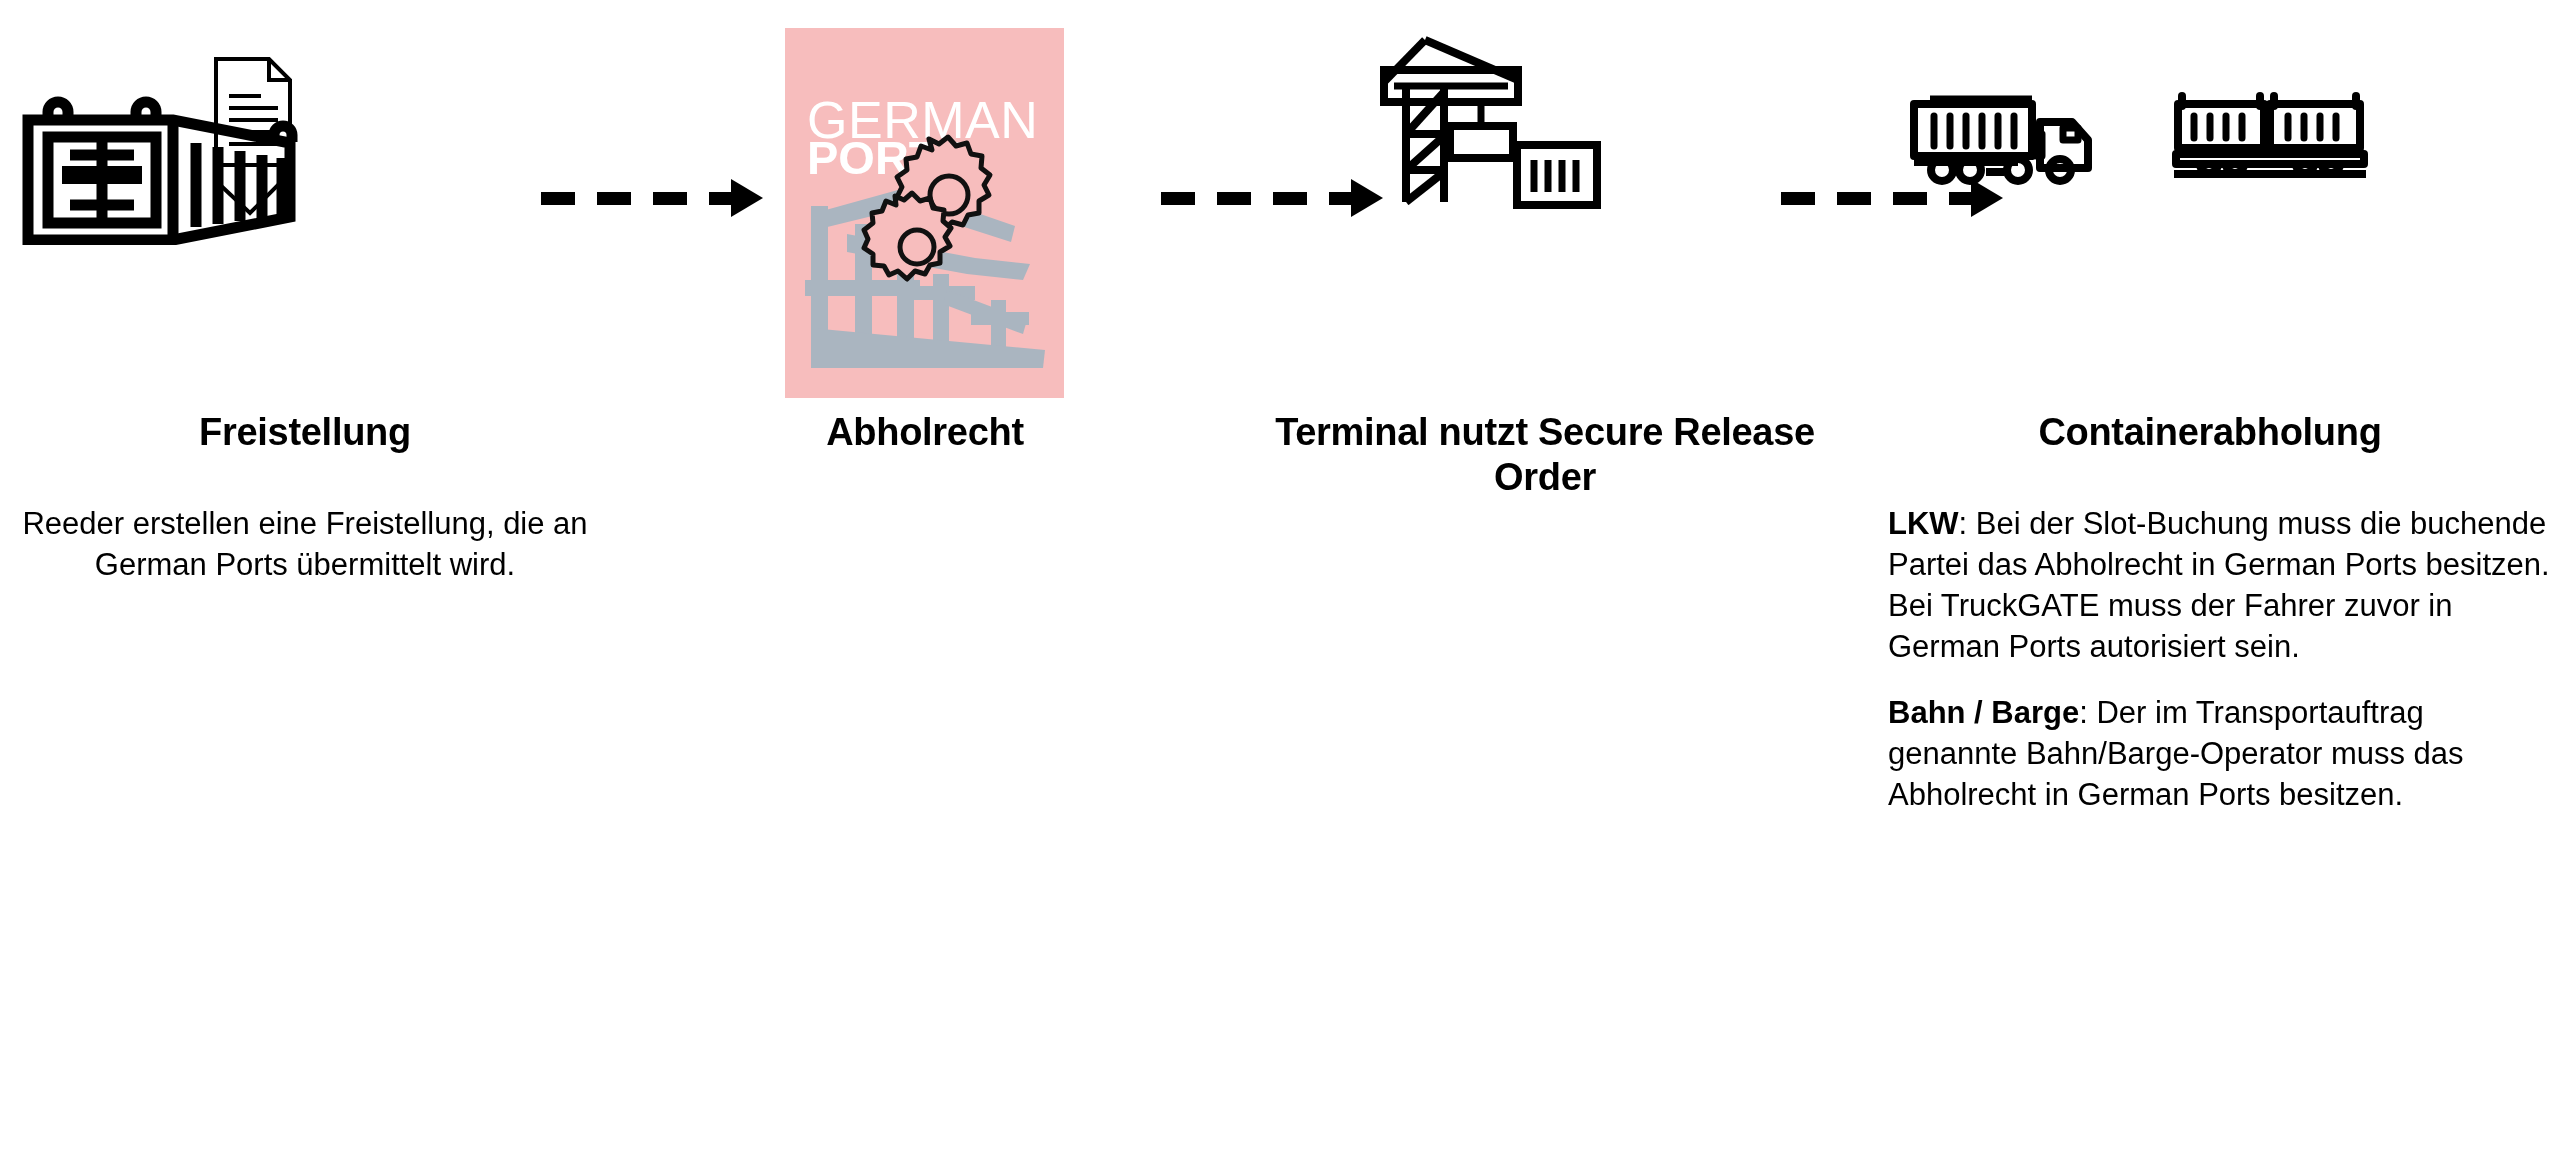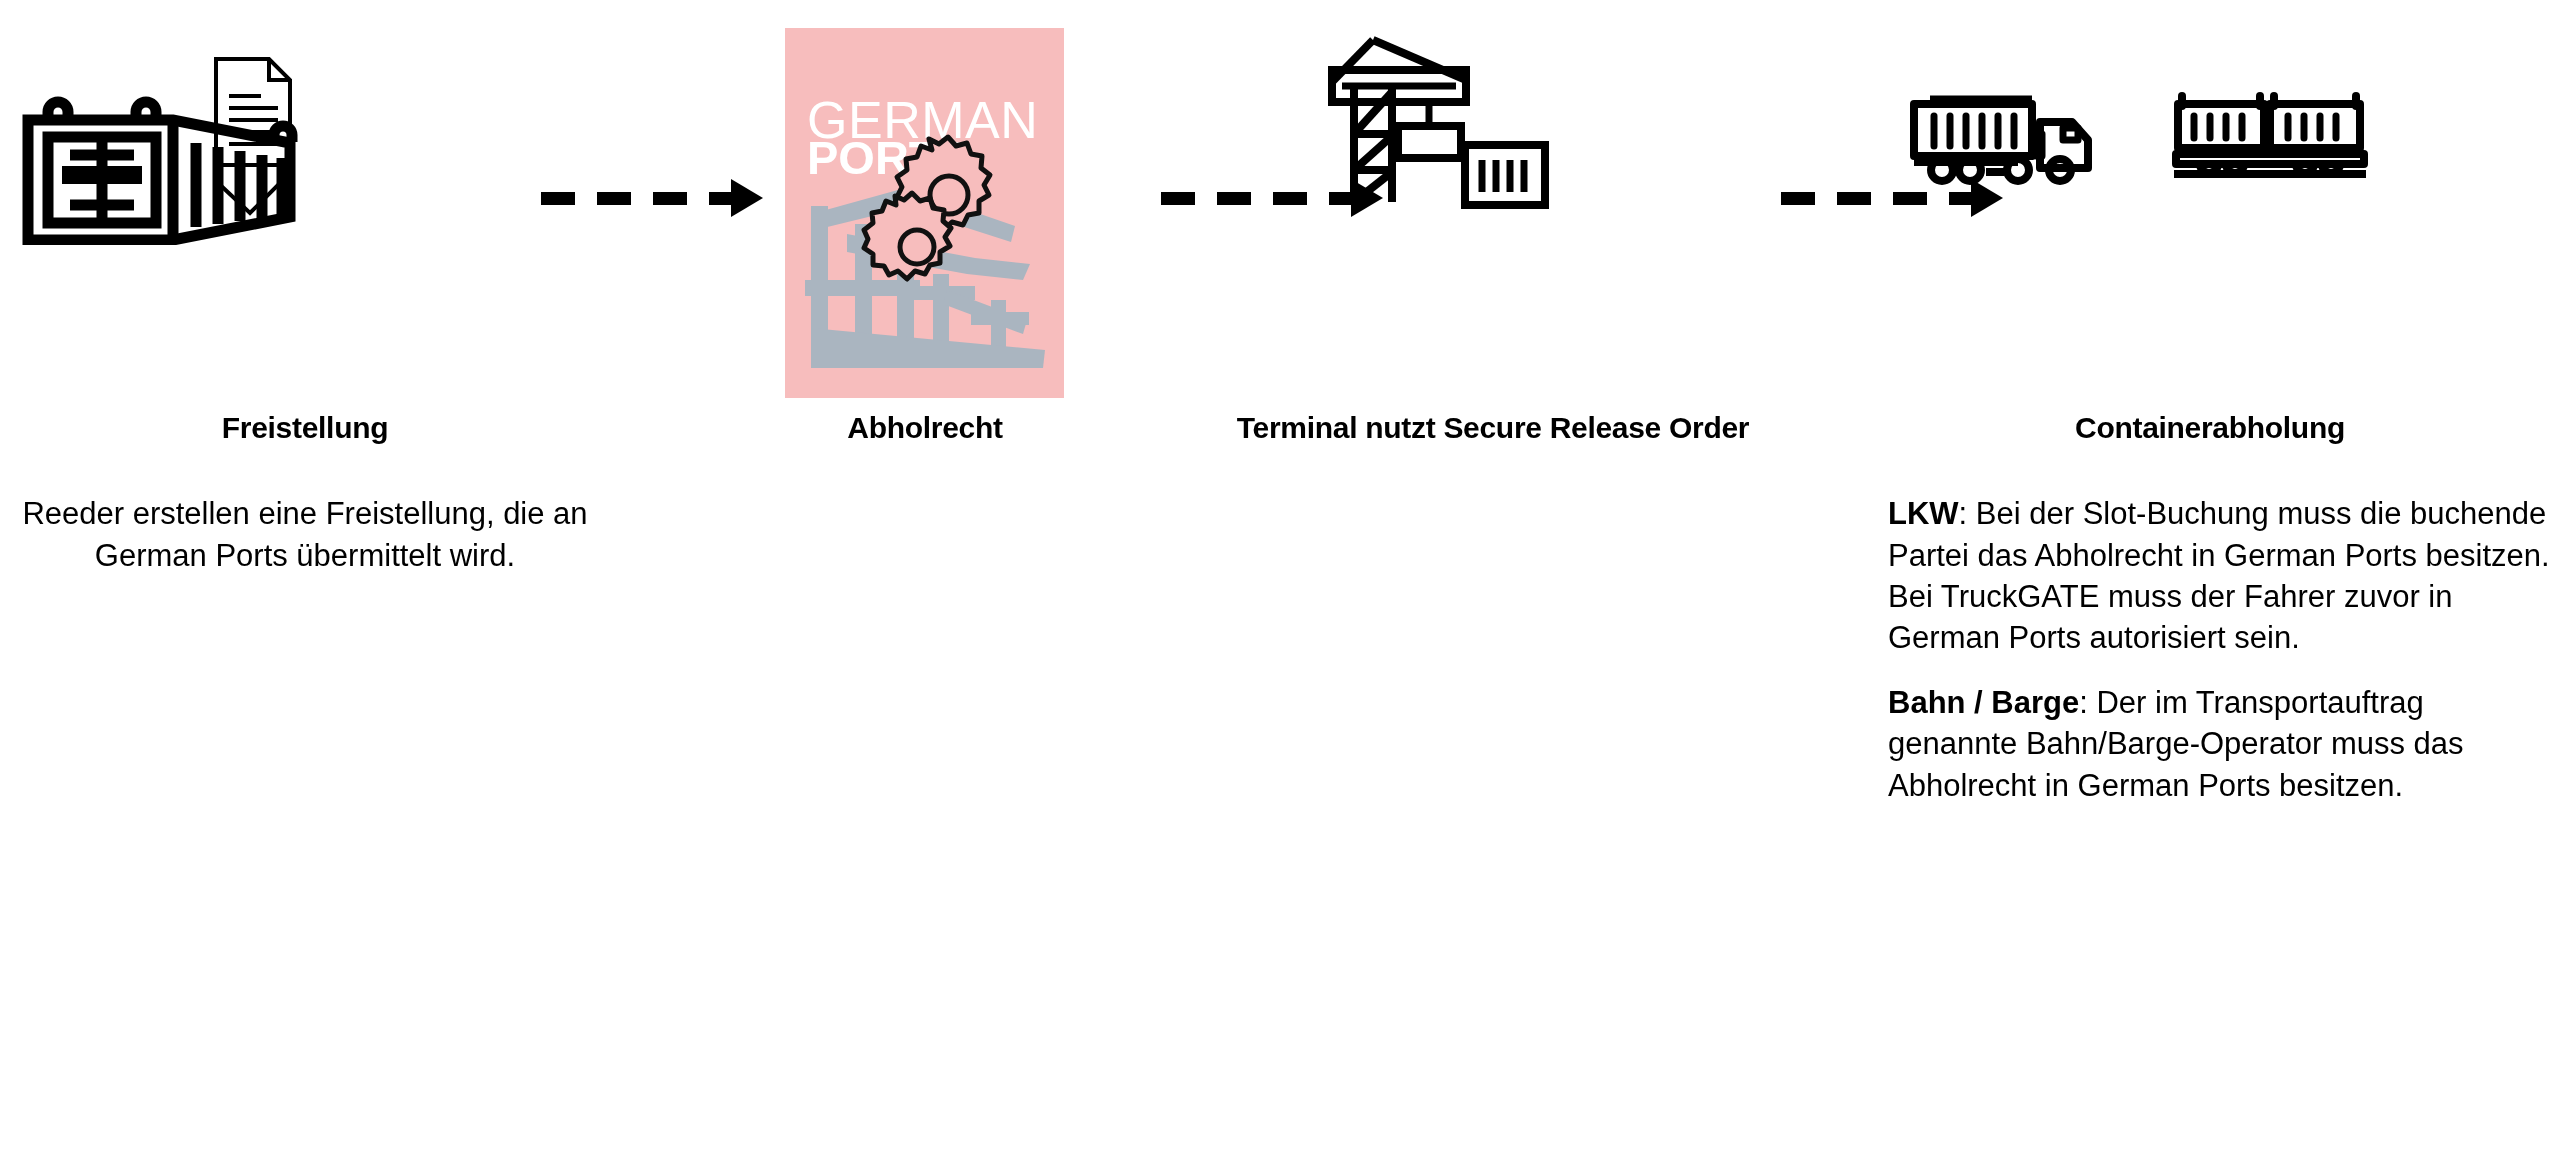--- a/index.html
+++ b/index.html
@@ -23,34 +23,34 @@
   }
 
   
   .col {
     position: absolute;
     top: 0;
     box-sizing: border-box;
   }
   .col-1 { left: 0px;    width: 610px; }
   .col-2 { left: 620px;  width: 610px; }
-  .col-3 { left: 1188px; width: 610px; }
+  .col-3 { left: 1240px; width: 610px; }
   .col-4 { left: 1860px; width: 700px; }
 
   .icon-area {
     height: 410px;
     display: flex;
     align-items: center;
     justify-content: center;
     position: relative;
   }
   .col-4 .icon-area { justify-content: flex-start; padding-left: 115px; }
 
   .title {
-    font-size: 30px;
+    font-size: 38px;
     font-weight: bold;
     text-align: center;
     line-height: 1.18;
     letter-spacing: -0.3px;
     margin: 0;
     padding: 0 10px;
   }
   .col-4 .title { text-align: center; }
 
   .body-text {

